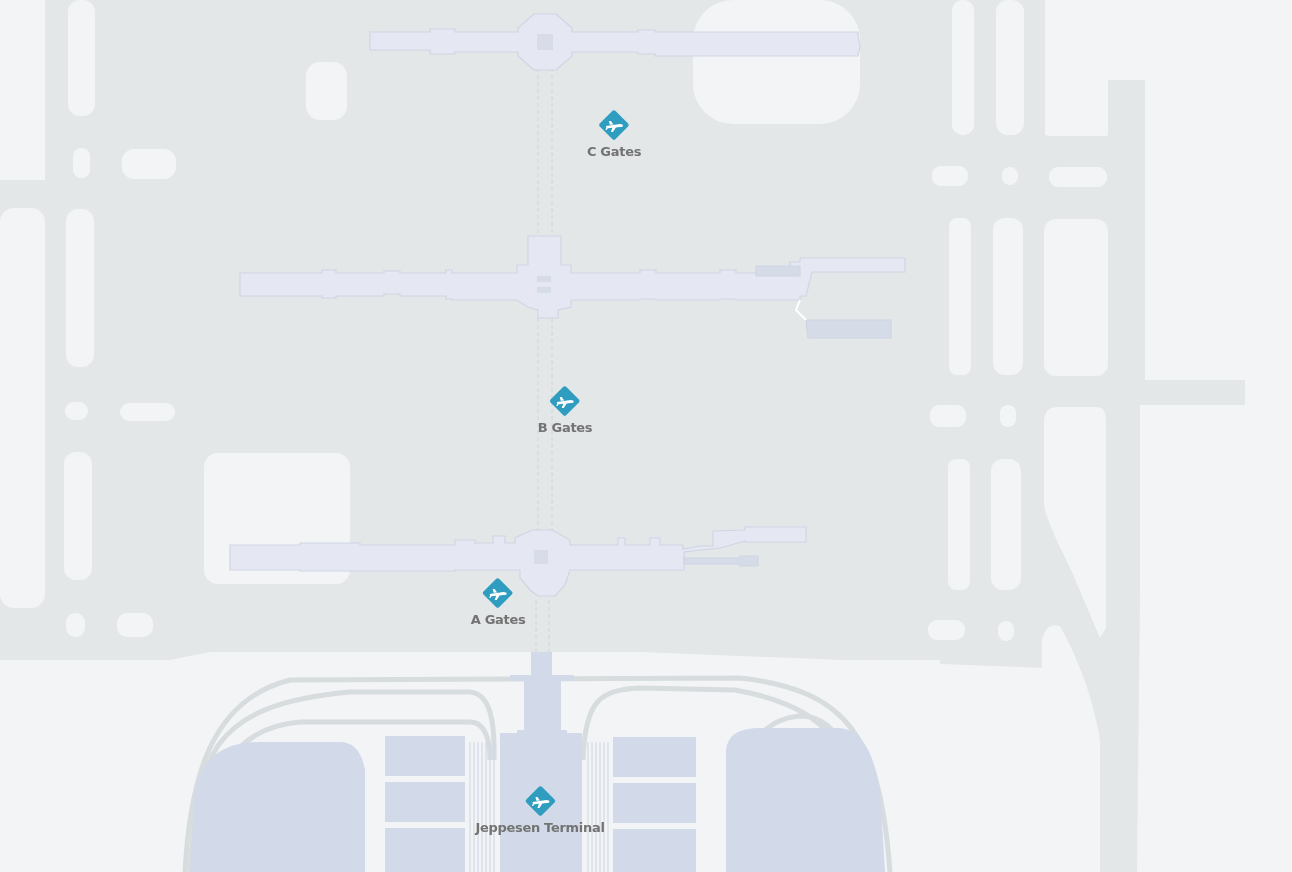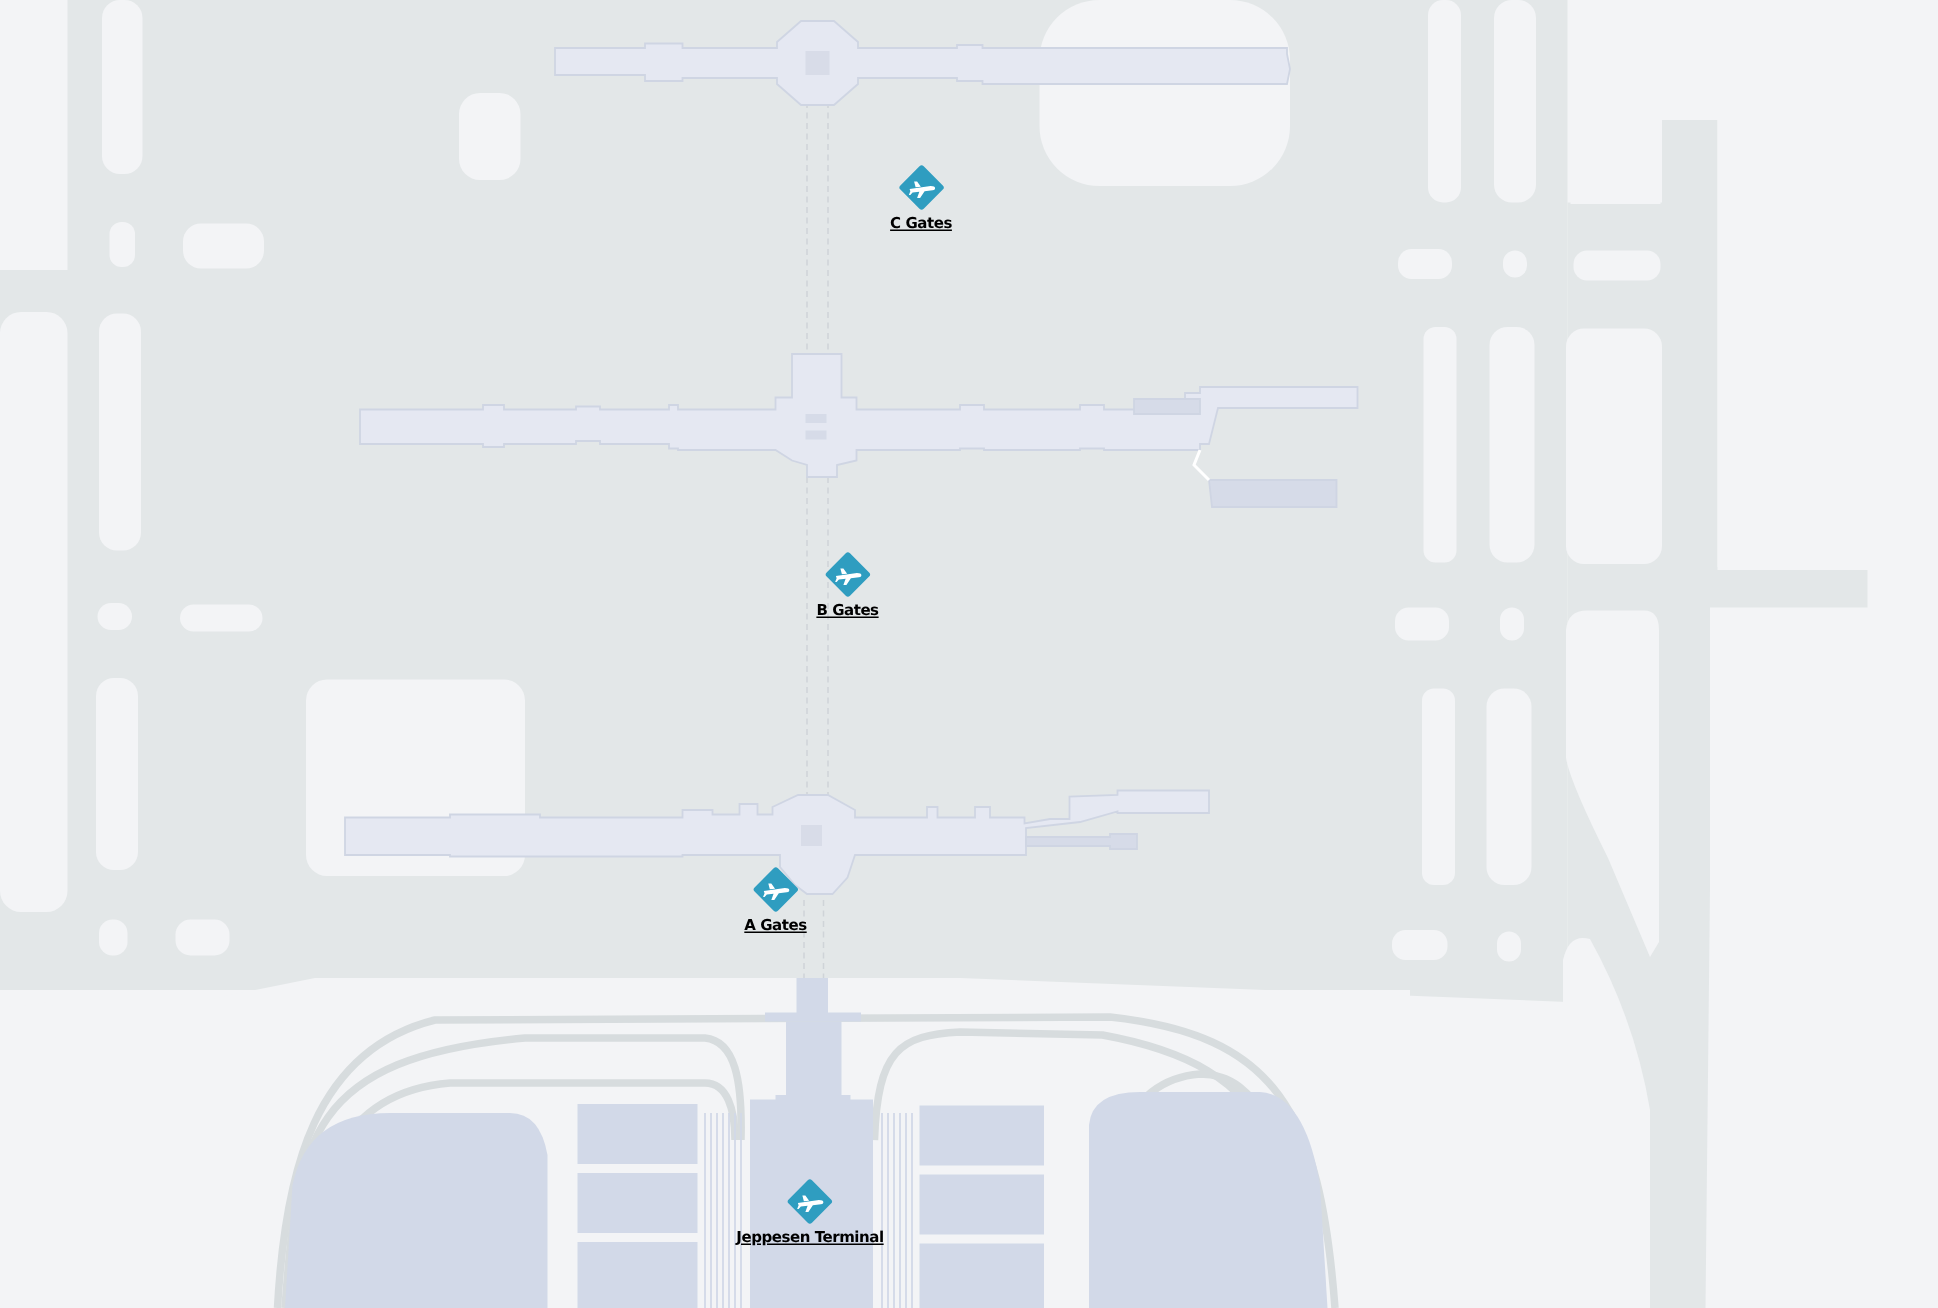--- a/index.html
+++ b/index.html
@@ -1,20 +1,20 @@
 <!DOCTYPE html>
 <html><head>
 <meta charset="utf-8">
 <style>
   html, body { margin:0; padding:0; }
   body { width:1292px; height:872px; overflow:hidden; background:#f3f4f6; position:relative; font-family:"DejaVu Sans", sans-serif; }
   #map { position:absolute; left:0; top:0; width:1292px; height:872px; }
   .poi { position:absolute; display:flex; flex-direction:column; align-items:center; transform:translateX(-50%); cursor:pointer; }
   .poi .marker { width:36px; height:36px; display:flex; align-items:center; justify-content:center; }
-  .poi .label { font-family:"DejaVu Sans", sans-serif; font-weight:bold; font-size:10px; color:#000000; white-space:nowrap; margin-top:1px; letter-spacing:-0.3px;text-decoration:underline; }
+  .poi .label { font-family:"DejaVu Sans", sans-serif; font-weight:bold; font-size:13px; color:#737373; white-space:nowrap; margin-top:1px; letter-spacing:-0.3px; }
 </style>
 </head>
 <body>
 
 <svg id="map" viewBox="0 0 1292 872" xmlns="http://www.w3.org/2000/svg">
 
   <g>
     <rect x="0" y="0" width="1292" height="872" fill="#f3f4f6"></rect>
     <path d="M0,0 H940 V660 H0 Z" fill="#e3e7e8"></path>
     <path d="M940,0 H1045 V872 H940 Z" fill="#e3e7e8"></path>
@@ -137,31 +137,31 @@
 <div class="poi" style="left:614px;top:107px;">
   <div class="marker">
     <svg width="36" height="36" viewBox="0 0 36 36">
         <rect x="7" y="7" width="22" height="22" rx="2" transform="rotate(45 18 18)" fill="#2f9dc0"></rect>
         <path d="M10,19 L24,17 Q27,17 27,18.5 Q27,20 24,20 L20,20.5 L17,25 H15 L16.5,20.8 L12,21.3 L10.5,23 H9.5 L10.5,20.5 Z M14,17.8 L13,14 H15 L17.5,17.5 Z" fill="#fff"></path>
       </svg>
   </div>
   <span class="label">C Gates</span>
 </div>
 
-<div class="poi" style="left:565px;top:365px;">
+<div class="poi" style="left:565px;top:383px;">
   <div class="marker">
     <svg width="36" height="36" viewBox="0 0 36 36">
         <rect x="7" y="7" width="22" height="22" rx="2" transform="rotate(45 18 18)" fill="#2f9dc0"></rect>
         <path d="M10,19 L24,17 Q27,17 27,18.5 Q27,20 24,20 L20,20.5 L17,25 H15 L16.5,20.8 L12,21.3 L10.5,23 H9.5 L10.5,20.5 Z M14,17.8 L13,14 H15 L17.5,17.5 Z" fill="#fff"></path>
       </svg>
   </div>
   <span class="label">B Gates</span>
 </div>
 
-<div class="poi" style="left:517px;top:575px;text-align:center;">
+<div class="poi" style="left:498px;top:575px;text-align:center;">
   <div class="marker">
     <svg width="36" height="36" viewBox="0 0 36 36">
         <rect x="7" y="7" width="22" height="22" rx="2" transform="rotate(45 18 18)" fill="#2f9dc0"></rect>
         <path d="M10,19 L24,17 Q27,17 27,18.5 Q27,20 24,20 L20,20.5 L17,25 H15 L16.5,20.8 L12,21.3 L10.5,23 H9.5 L10.5,20.5 Z M14,17.8 L13,14 H15 L17.5,17.5 Z" fill="#fff"></path>
       </svg>
   </div>
   <span class="label">A Gates</span>
 </div>
 
 <div class="poi" style="left:540px;top:783px;">

